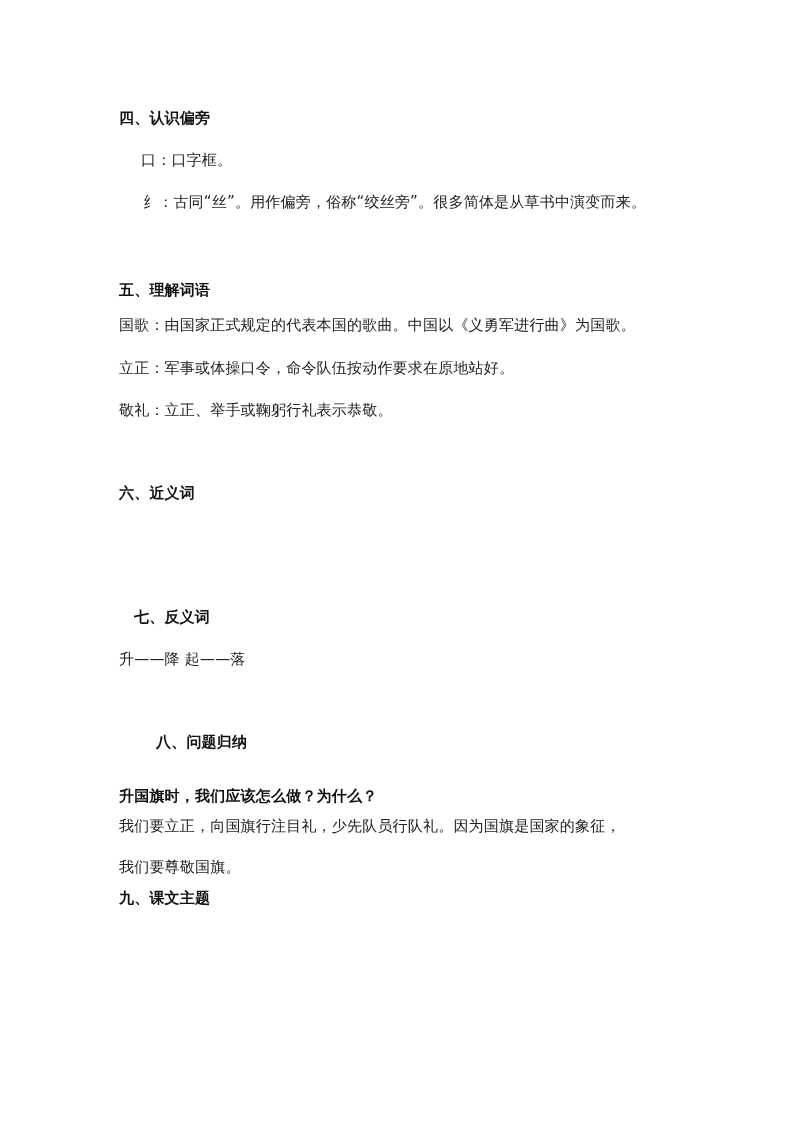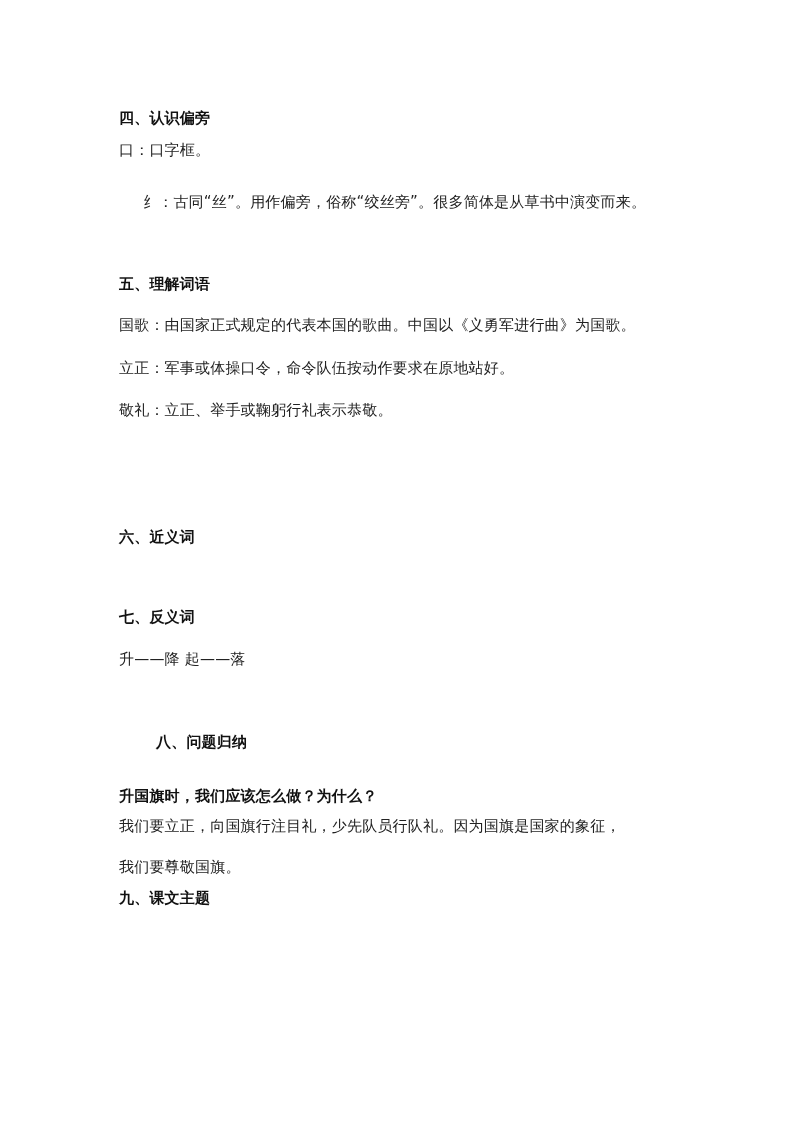--- a/index.html
+++ b/index.html
@@ -43,31 +43,31 @@
       font-weight: bold;
       color: #111111;
     }
   </style>
 </head>
 <body>
 
 <div class="page">
 
   <div class="line heading" style="top:108px;">四、认识偏旁</div>
-  <div class="line body-text" style="top:140px;">口：口字框。</div>
+  <div class="line body-text" style="top:150px;margin-left:22px;">口：口字框。</div>
   <div class="line body-text" style="top:192px;margin-left:24px;">纟：古同“丝”。用作偏旁，俗称“绞丝旁”。很多简体是从草书中演变而来。</div>
 
-  <div class="line heading" style="top:274px;font-family:Liberation Serif, serif;">五、理解词语</div>
+  <div class="line heading" style="top:280px;font-family:Liberation Serif, serif;">五、理解词语</div>
   <div class="line body-text" style="top:317px;font-family:Liberation Mono, monospace;">国歌：由国家正式规定的代表本国的歌曲。中国以《义勇军进行曲》为国歌。</div>
   <div class="line body-text" style="top:400px;">敬礼：立正、举手或鞠躬行礼表示恭敬。</div>
   <div class="line body-text" style="top:358px;">立正：军事或体操口令，命令队伍按动作要求在原地站好。</div>
 
-  <div class="line heading" style="top:483px;margin-top:44px;">六、近义词</div>
+  <div class="line heading" style="top:483px;">六、近义词</div>
 
-  <div class="line heading" style="top:607px;">七、反义词</div>
+  <div class="line heading" style="top:607px;margin-left:15px;">七、反义词</div>
   <div class="line body-text" style="top:649px;">升——降  起——落</div>
 
   <div class="line heading" style="top:732px;margin-left:37px;">八、问题归纳</div>
   <div class="line bold-question" style="top:786px;">升国旗时，我们应该怎么做？为什么？</div>
   <div class="line body-text" style="top:816px;">我们要立正，向国旗行注目礼，少先队员行队礼。因为国旗是国家的象征，</div>
   <div class="line body-text" style="top:857px;">我们要尊敬国旗。</div>
 
   <div class="line heading" style="top:888px;">九、课文主题</div>
 
 </div>

